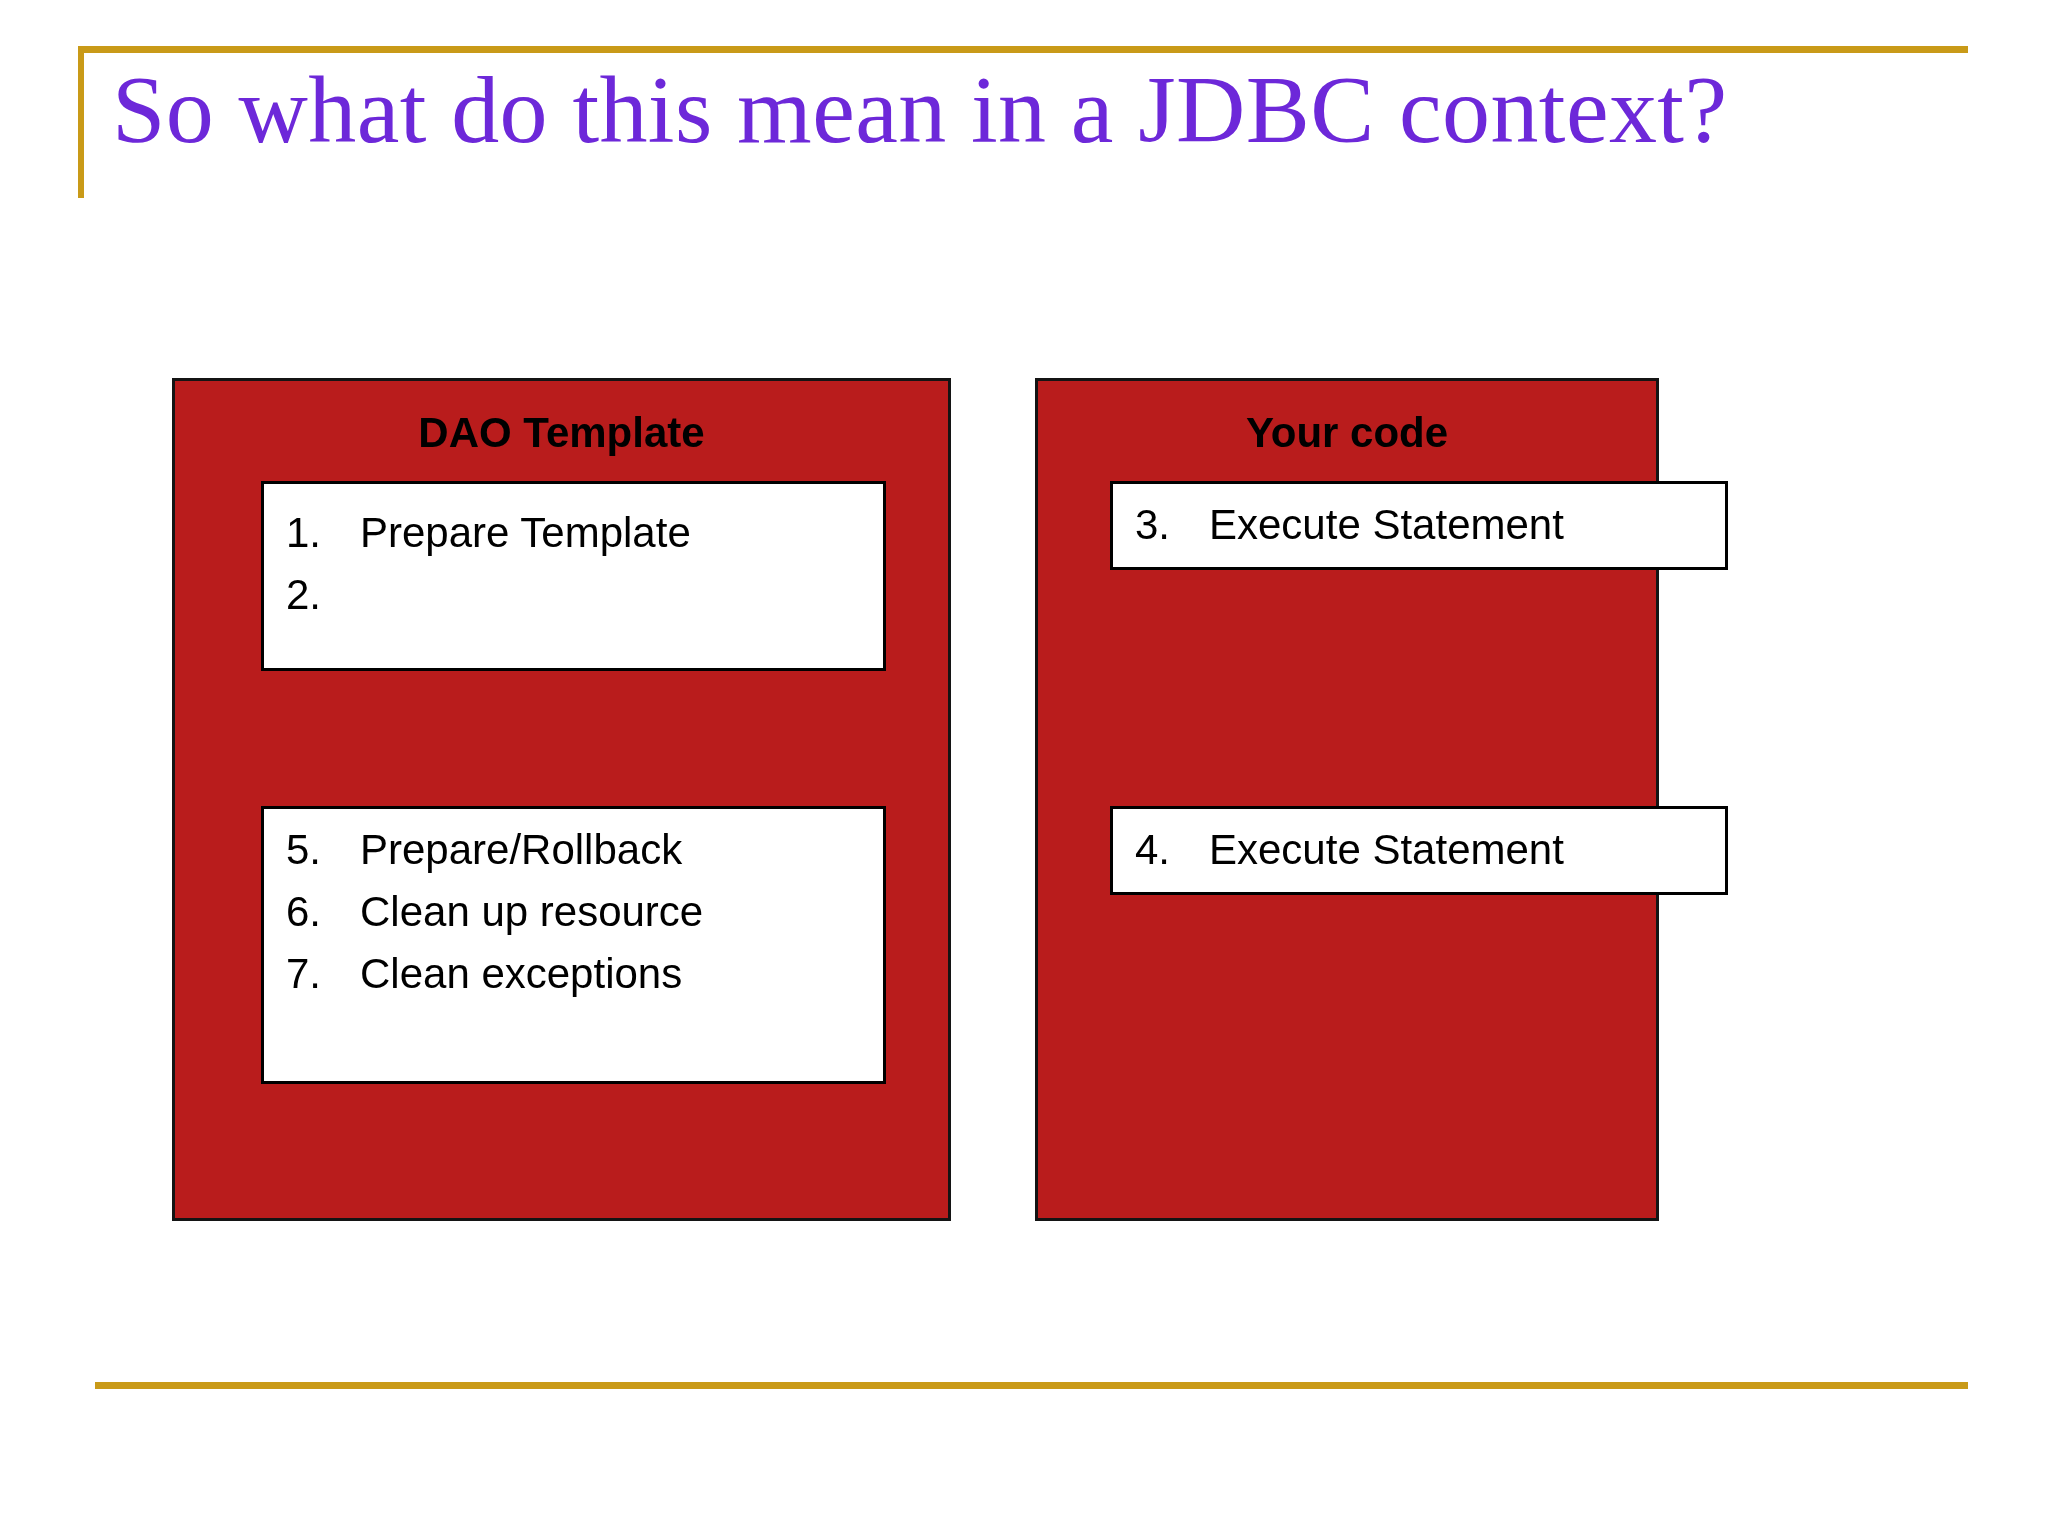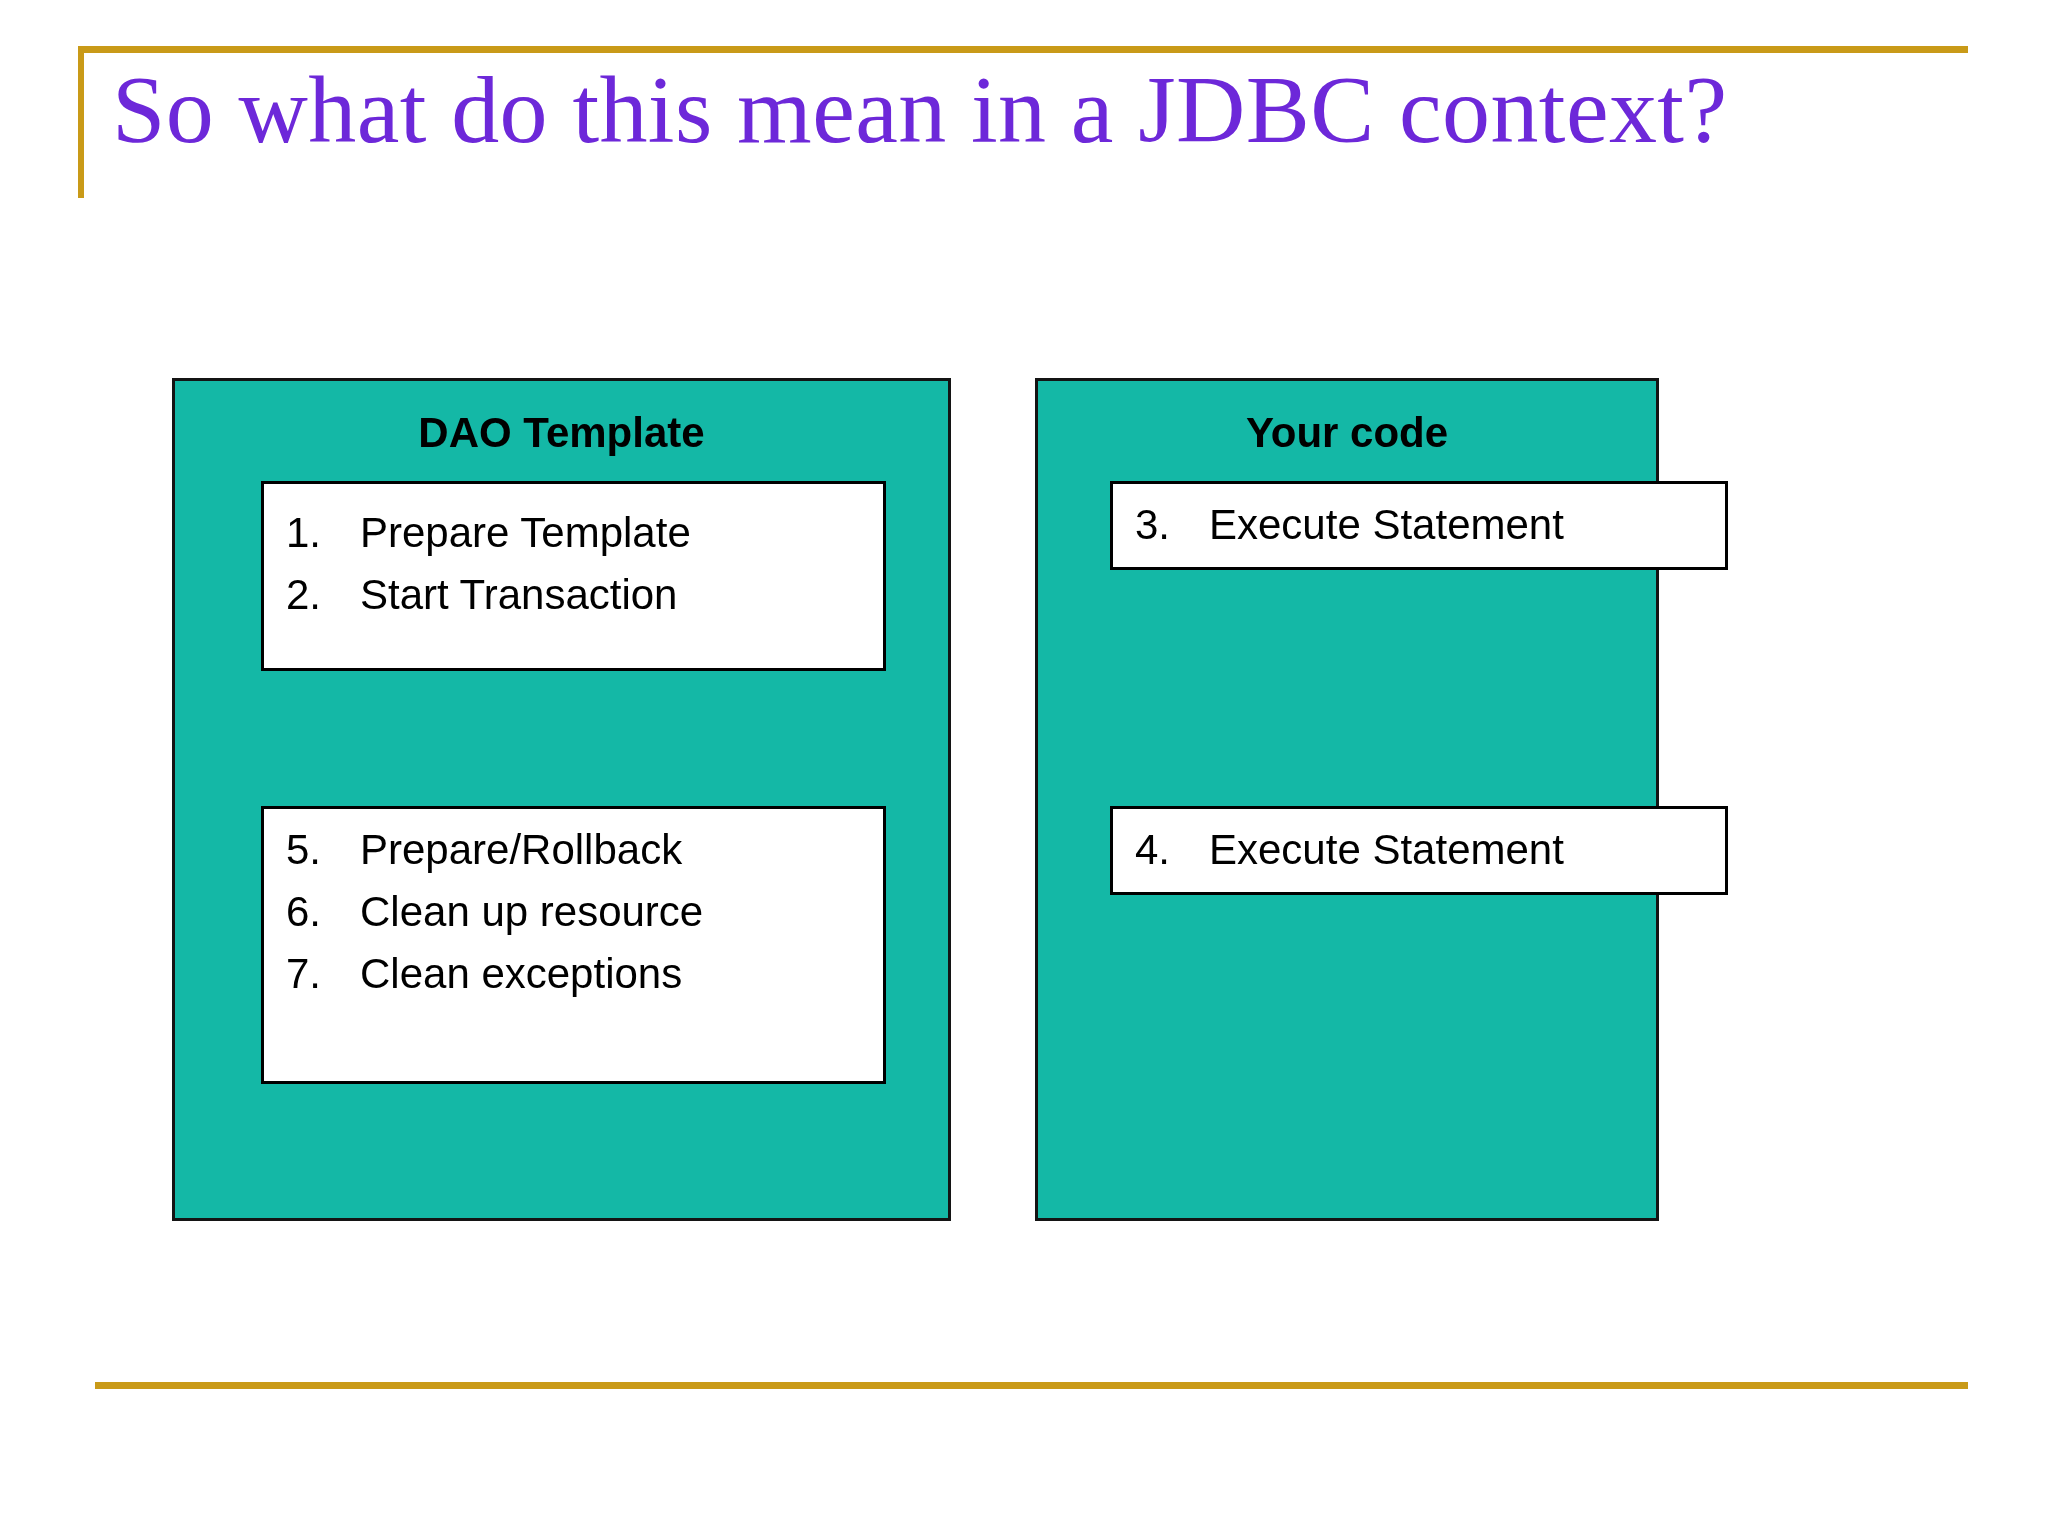--- a/index.html
+++ b/index.html
@@ -52,21 +52,21 @@
     font-size: 96px;
     line-height: 1.08;
     color: #6d28d9;
     letter-spacing: 0.4px;
     white-space: nowrap;
   }
 
   
   .panel {
     position: absolute;
-    background: #14b8a6;
+    background: #b91c1c;
     border: 3px solid #141414;
     box-sizing: border-box;
   }
   #panel-dao {
     left: 172px;
     top: 378px;
     width: 779px;
     height: 843px;
   }
   #panel-your-code {
@@ -160,21 +160,20 @@
     <div class="panel-title">DAO Template</div>
 
     <div class="step-box" id="dao-box-1">
       <ul class="step-list">
         <li class="step-item">
           <span class="step-num">1.</span>
           <span class="step-text">Prepare Template</span>
         </li>
         <li class="step-item">
           <span class="step-num">2.</span>
-          <span class="step-text">Start Transaction</span>
         </li>
       </ul>
     </div>
 
     <div class="step-box" id="dao-box-2">
       <ul class="step-list tight">
         <li class="step-item">
           <span class="step-num">5.</span>
           <span class="step-text">Prepare/Rollback</span>
         </li>

